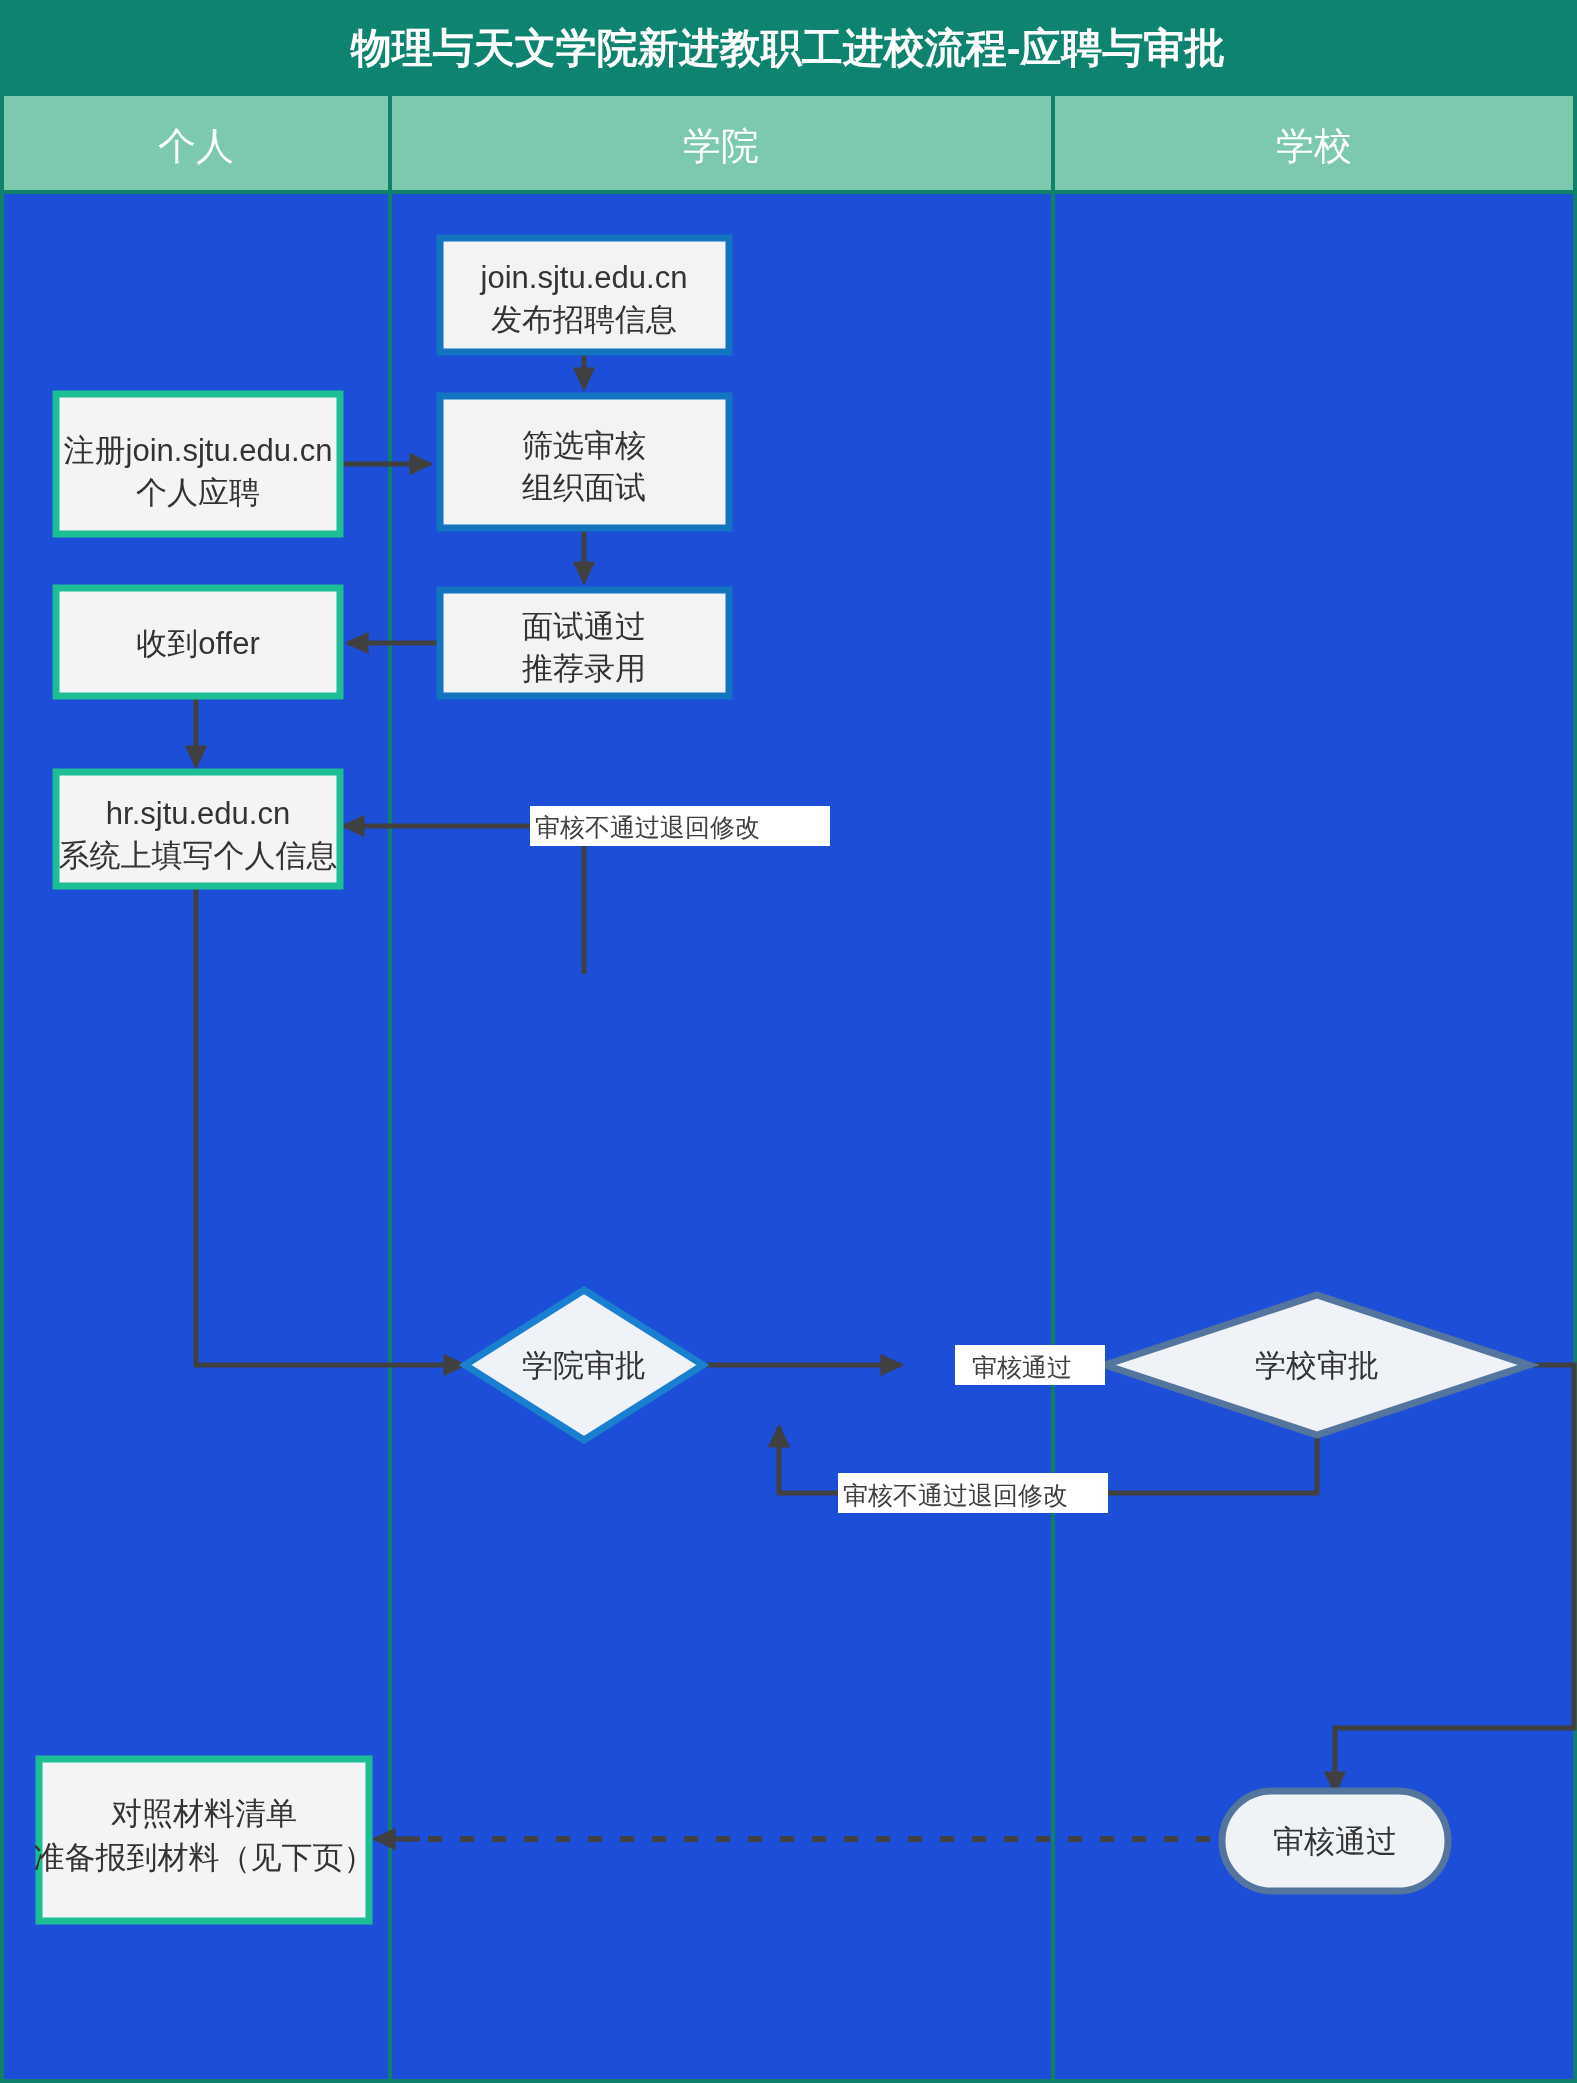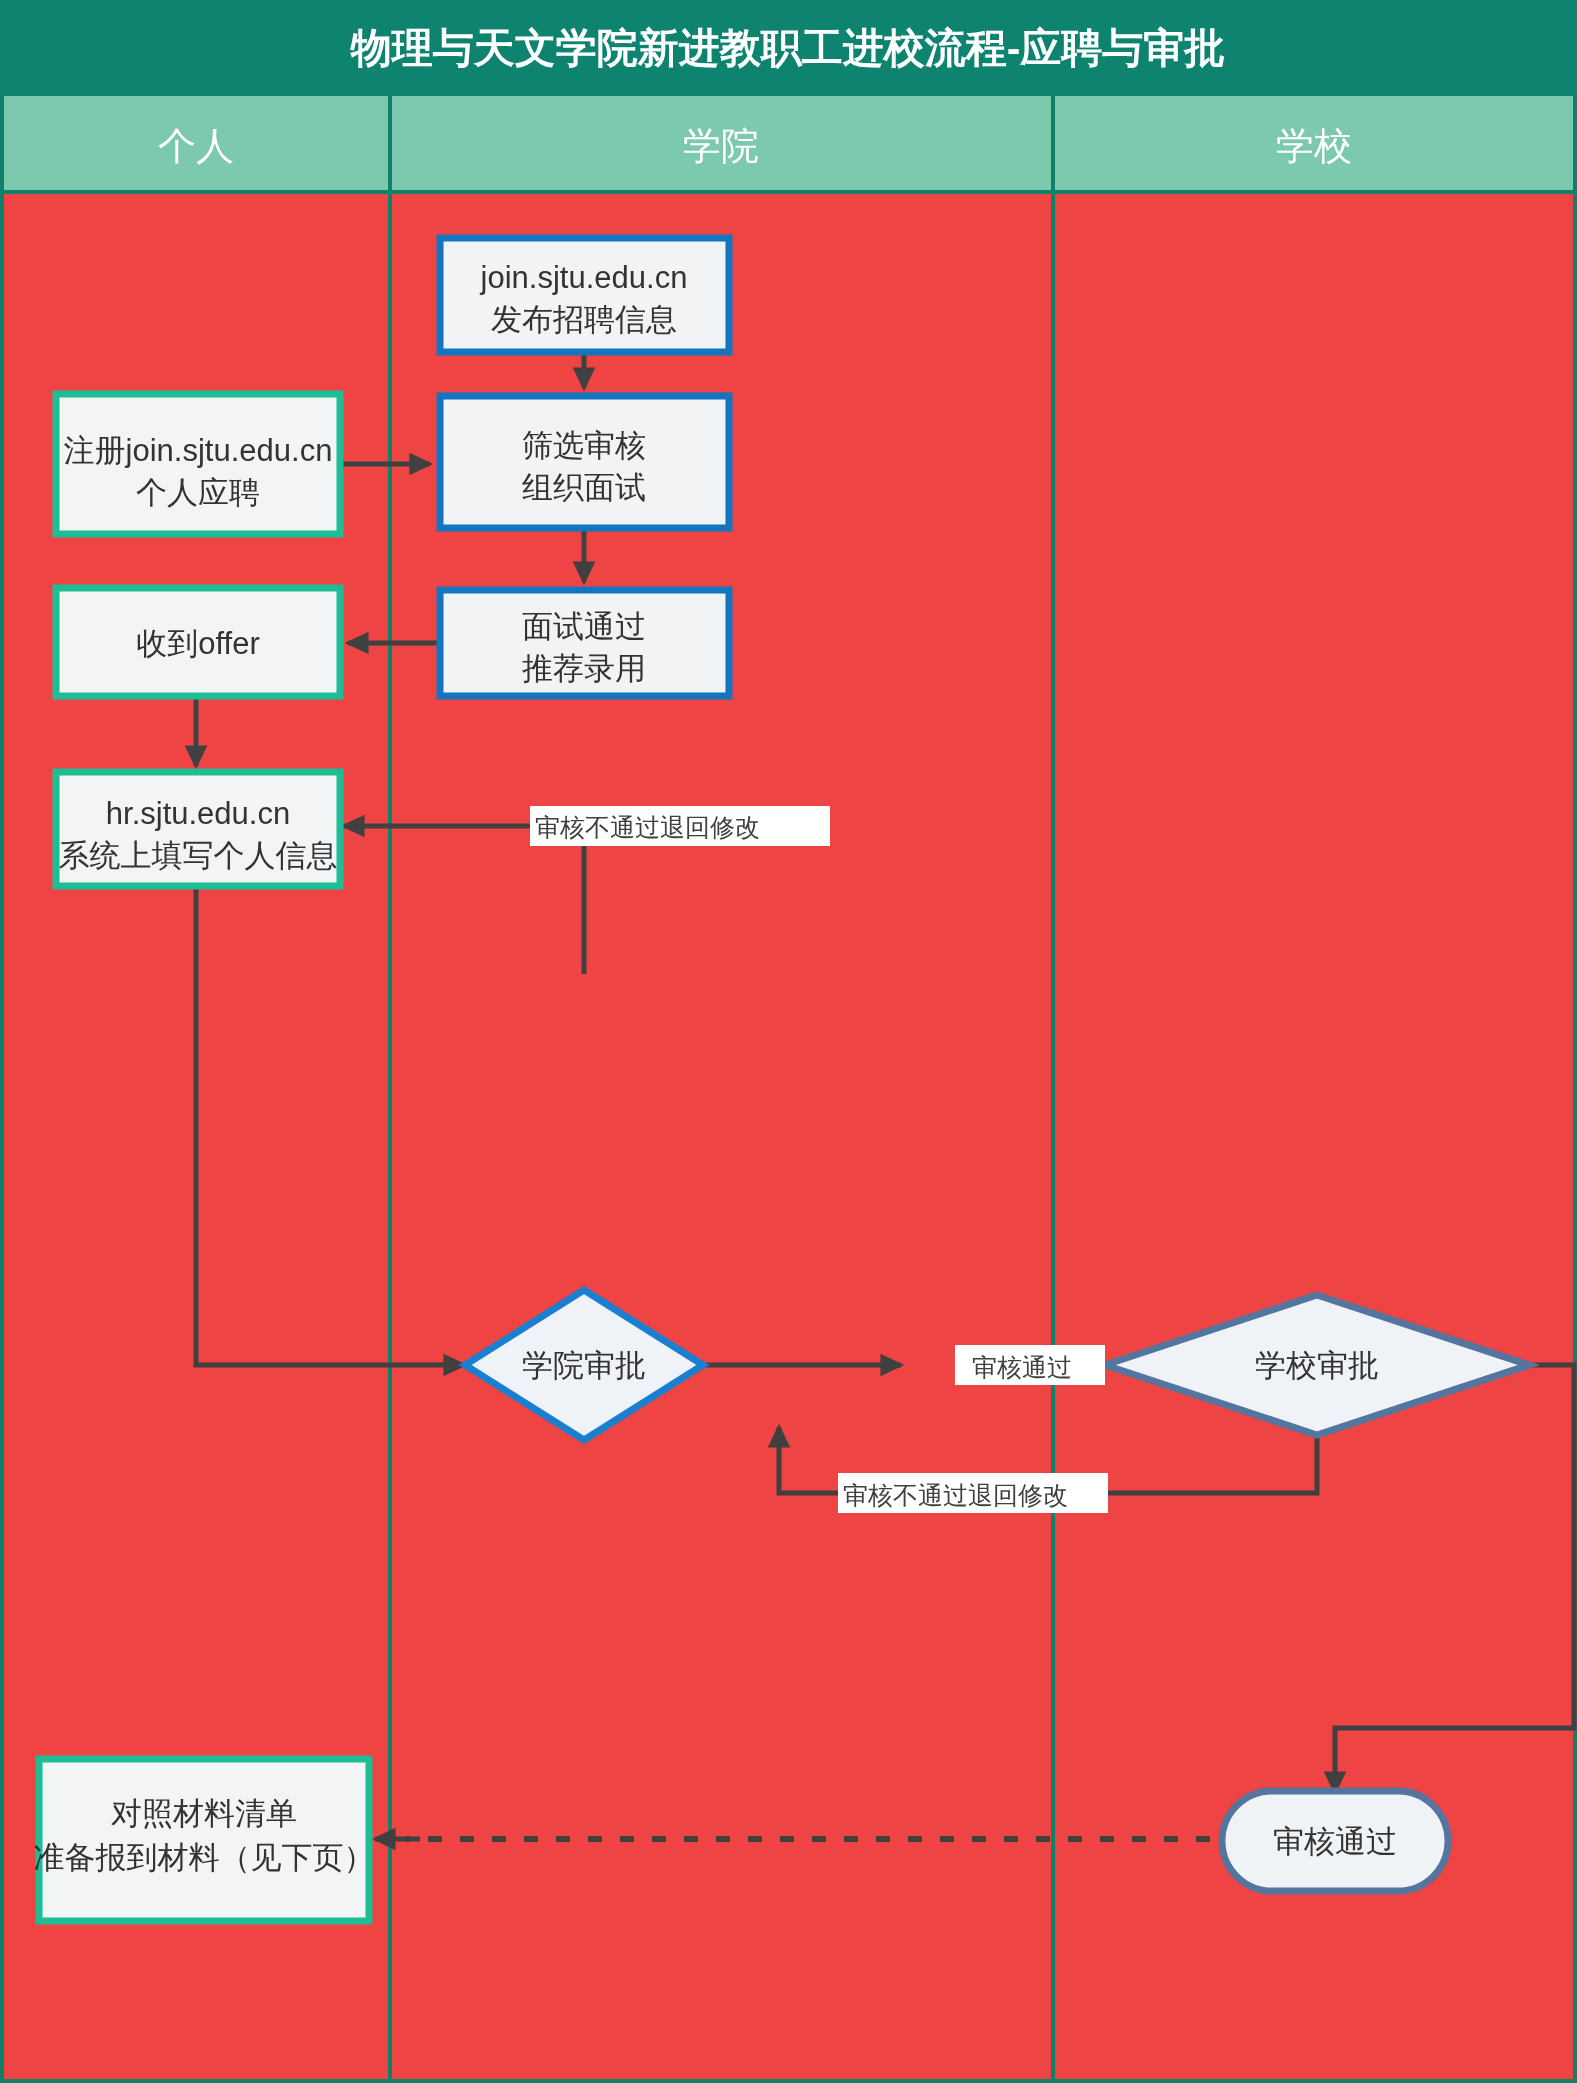--- a/index.html
+++ b/index.html
@@ -8,21 +8,21 @@
     background: #ffffff;
   }
   body {
     font-family: "Liberation Sans", "DejaVu Sans", sans-serif;
   }
   #page {
     position: relative;
     width: 1577px;
     height: 2083px;
     overflow: hidden;
-    background: #ef4444;
+    background: #1d4ed8;
   }
   #page svg {
     display: block;
   }
   .title-text {
     font-family: "Liberation Sans", "DejaVu Sans", sans-serif;
     font-size: 41px;
     font-weight: bold;
     fill: #ffffff;
   }

